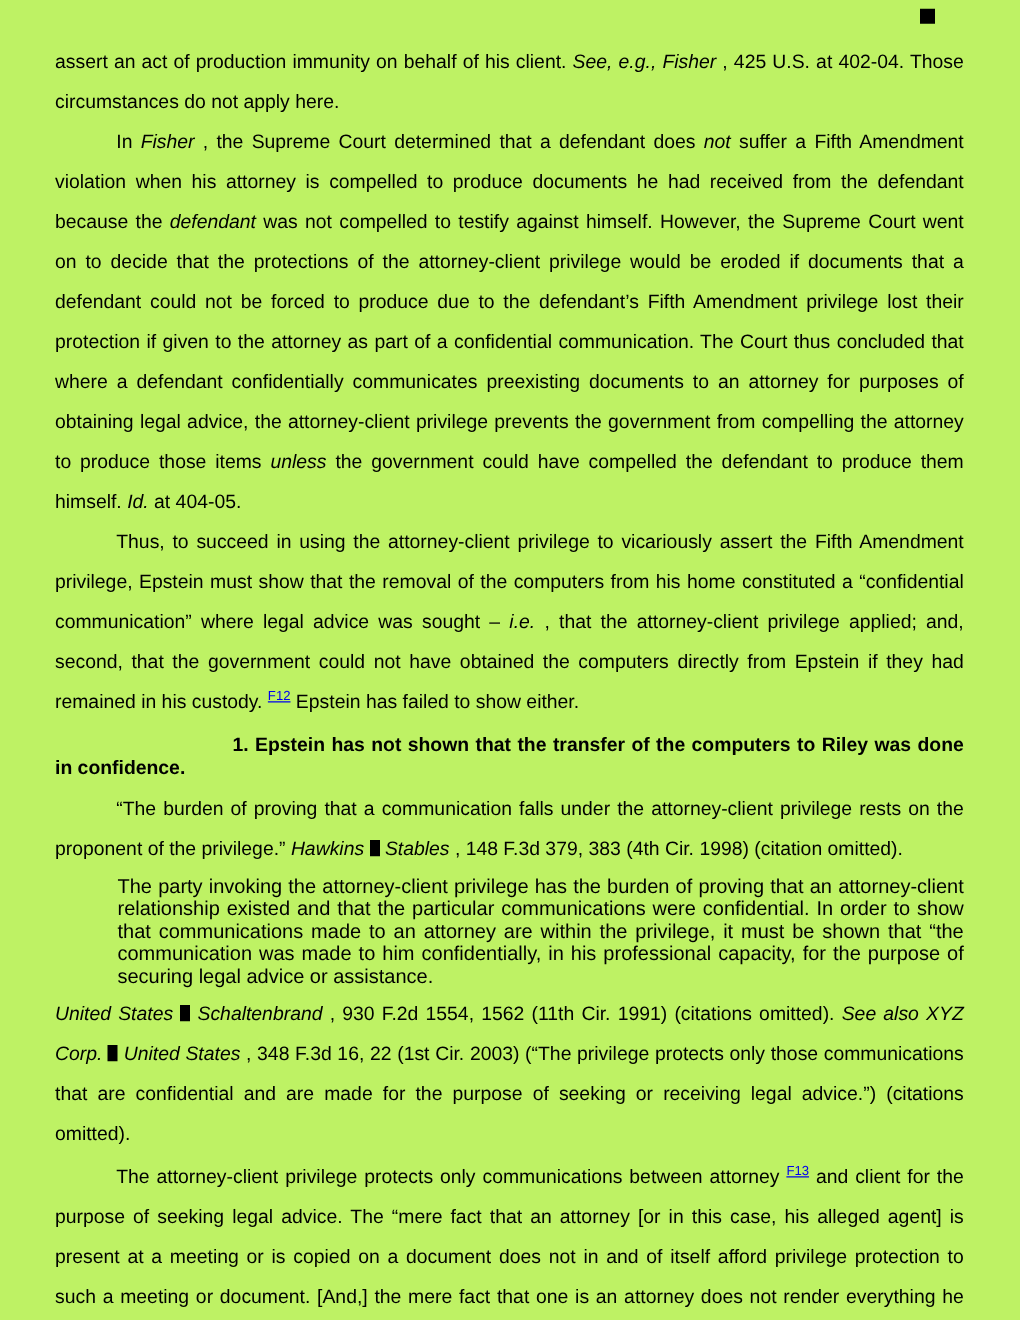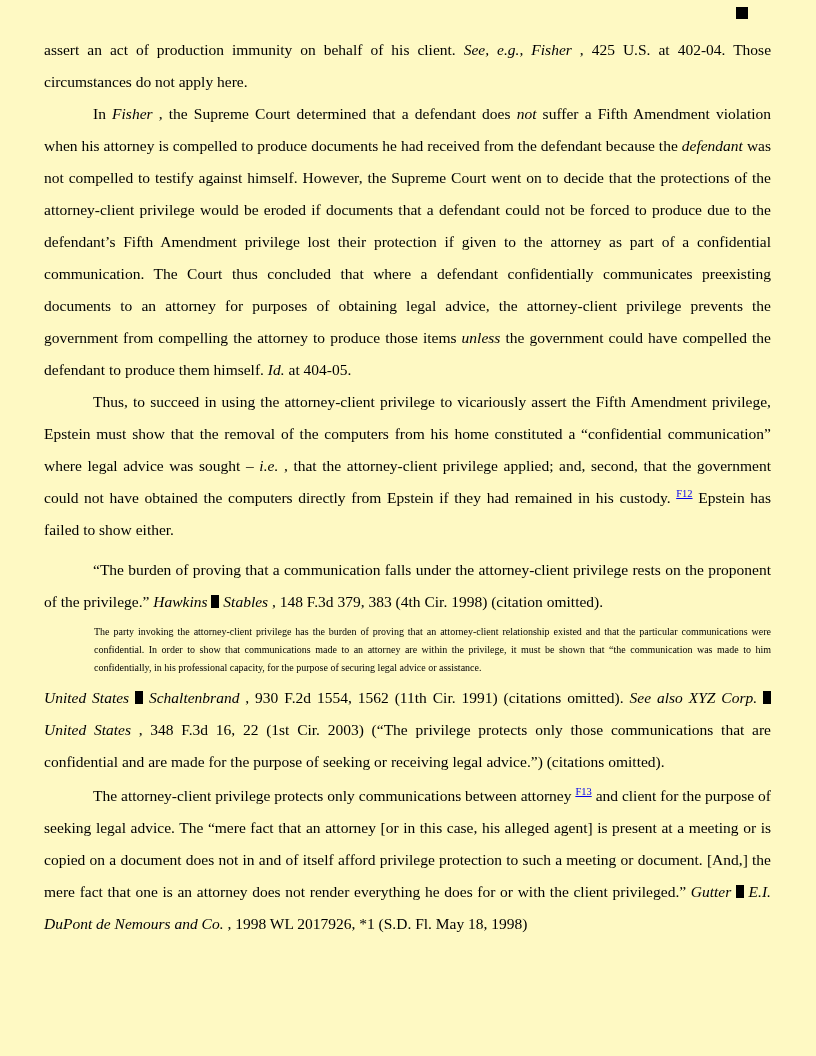--- a/index.html
+++ b/index.html
@@ -4,22 +4,22 @@
 <style>
   html, body {
     margin: 0;
     padding: 0;
     background: #ffffff;
   }
   .page {
     position: relative;
     width: 816px;
     height: 1056px;
-    background: #fef9c3;
-    font-family: Liberation Serif, serif;
+    background: #bef264;
+    font-family: Liberation Sans, sans-serif;
     color: #000000;
     overflow: hidden;
   }
   .content {
     position: absolute;
     left: 44px;
     top: 34px;
     width: 727px;
   }
   p { margin: 0; }
@@ -32,21 +32,21 @@
   .heading-para {
     font-size: 15.5px;
     line-height: 18px;
     font-weight: bold;
     text-align: justify;
     text-indent: 142px;
     margin-top: 10px;
   }
   .bq {
     margin: 5px 0 0 50px;
-    font-size: 10px;
+    font-size: 16px;
     line-height: 18px;
     text-align: justify;
   }
   .it { font-style: italic; }
   .fn-link {
     color: #0000EE;
     font-size: 10.5px;
     text-decoration: underline;
     vertical-align: 6px;
     line-height: 0;
@@ -73,18 +73,19 @@
 </style>
 </head>
 <body>
 
 <div class="page" data-name="document-page">
   <div class="corner-mark" data-name="page-corner-mark"></div>
   <div class="content" data-name="document-content">
       <p class="body-para" data-name="paragraph-1"><span data-name="text-run">assert an act of production immunity on behalf of his client.   </span><span class="it" data-name="italic-text-run">See, e.g., Fisher</span><span data-name="text-run"> , 425 U.S. at 402-04.  Those circumstances do not apply here.</span></p>
       <p class="body-para indent" data-name="paragraph-2"><span data-name="text-run">In </span><span class="it" data-name="italic-text-run">Fisher</span><span data-name="text-run"> , the Supreme Court determined that a defendant does </span><span class="it" data-name="italic-text-run">not</span><span data-name="text-run"> suffer a Fifth Amendment violation when his attorney is compelled to produce documents he had received from the defendant because the </span><span class="it" data-name="italic-text-run">defendant</span><span data-name="text-run"> was not compelled to testify against himself.  However, the Supreme Court went on to decide that the protections of the attorney-client privilege would be eroded if documents that a defendant could not be forced to produce due to the defendant’s Fifth Amendment privilege lost their protection if given to the attorney as part of a confidential communication.  The Court thus concluded that where a defendant confidentially communicates preexisting documents to an attorney for purposes of obtaining legal advice, the attorney-client privilege prevents the government from compelling the attorney to produce those items </span><span class="it" data-name="italic-text-run">unless</span><span data-name="text-run"> the government could have compelled the defendant to produce them himself.   </span><span class="it" data-name="italic-text-run">Id.</span><span data-name="text-run"> at 404-05.</span></p>
       <p class="body-para indent" data-name="paragraph-3"><span data-name="text-run">Thus, to succeed in using the attorney-client privilege to vicariously assert the Fifth Amendment privilege, Epstein must show that the removal of the computers from his home constituted a “confidential communication” where legal advice was sought – </span><span class="it" data-name="italic-text-run">i.e.</span><span data-name="text-run"> , that the attorney-client privilege applied; and, second, that the government could not have obtained the computers directly from Epstein if they had remained in his custody. </span><a class="fn-link" href="#" data-name="footnote-ref-f12">F12</a><span data-name="text-run">  Epstein has failed to show either.</span></p>
+      <p class="heading-para" data-name="heading-1"><span data-name="text-run">1. Epstein has not shown that the transfer of the computers to Riley was done in confidence.</span></p>
       <p class="body-para indent" data-name="paragraph-4"><span data-name="text-run">“The burden of proving that a communication falls under the attorney-client privilege rests on the proponent of the privilege.”   </span><span class="it" data-name="italic-text-run">Hawkins </span><span class="redaction-box" data-name="redaction-box"></span><span class="it" data-name="italic-text-run"> Stables</span><span data-name="text-run"> , 148 F.3d 379, 383 (4th Cir. 1998) (citation omitted).</span></p>
       <blockquote class="bq" data-name="blockquote-1"><span data-name="text-run">The party invoking the attorney-client privilege has the burden of proving that an attorney-client relationship existed and that the particular communications were confidential.  In order to show that communications made to an attorney are within the privilege, it must be shown that “the communication was made to him confidentially, in his professional capacity, for the purpose of securing legal advice or assistance.</span></blockquote>
       <p class="body-para" data-name="paragraph-5"><span class="it" data-name="italic-text-run">United States </span><span class="redaction-box" data-name="redaction-box"></span><span class="it" data-name="italic-text-run"> Schaltenbrand</span><span data-name="text-run"> , 930 F.2d 1554, 1562 (11th Cir. 1991) (citations omitted).   </span><span class="it" data-name="italic-text-run">See also XYZ Corp. </span><span class="redaction-box" data-name="redaction-box"></span><span class="it" data-name="italic-text-run"> United States</span><span data-name="text-run"> , 348 F.3d 16, 22 (1st Cir. 2003) (“The privilege protects only those communications that are confidential and are made for the purpose of seeking or receiving legal advice.”) (citations omitted).</span></p>
       <p class="body-para indent" data-name="paragraph-6"><span data-name="text-run">The attorney-client privilege protects only communications between attorney </span><a class="fn-link" href="#" data-name="footnote-ref-f13">F13</a><span data-name="text-run"> and client for the purpose of seeking legal advice.  The “mere fact that an attorney [or in this case, his alleged agent] is present at a meeting or is copied on a document does not in and of itself afford privilege protection to such a meeting or document.  [And,] the mere fact that one is an attorney does not render everything he does for or with the client privileged.”    </span><span class="it" data-name="italic-text-run">Gutter </span><span class="redaction-box" data-name="redaction-box"></span><span class="it" data-name="italic-text-run"> E.I. DuPont de Nemours and Co.</span><span data-name="text-run"> , 1998 WL 2017926, *1 (S.D. Fl. May 18, 1998)</span></p>
     </div>
 </div>
 
 </body></html>

